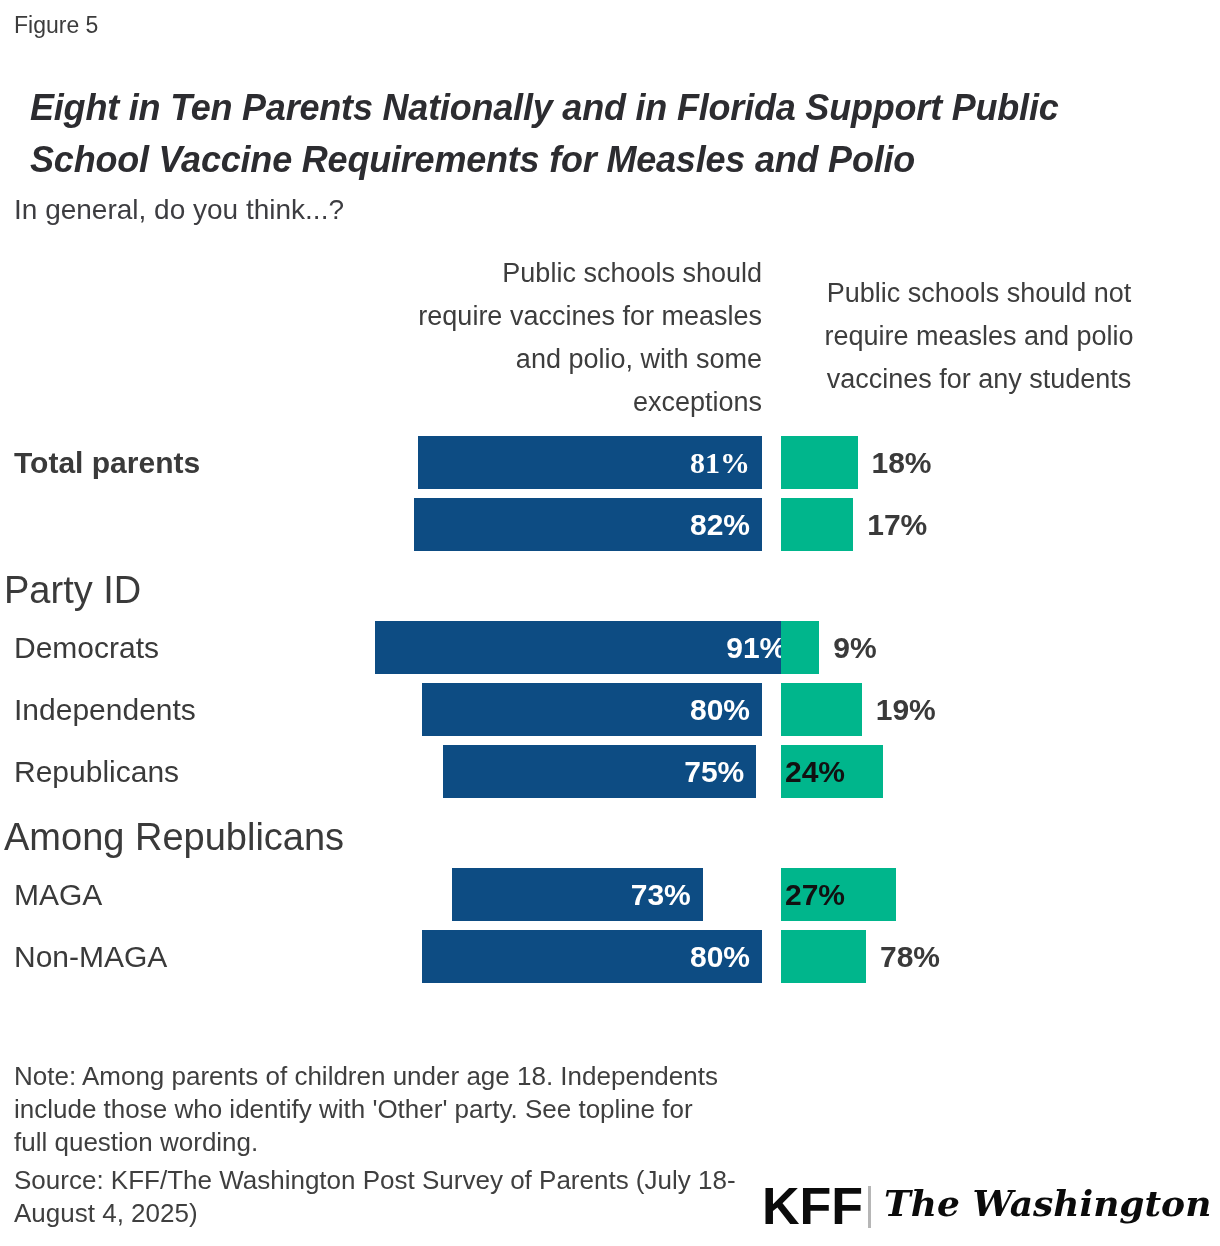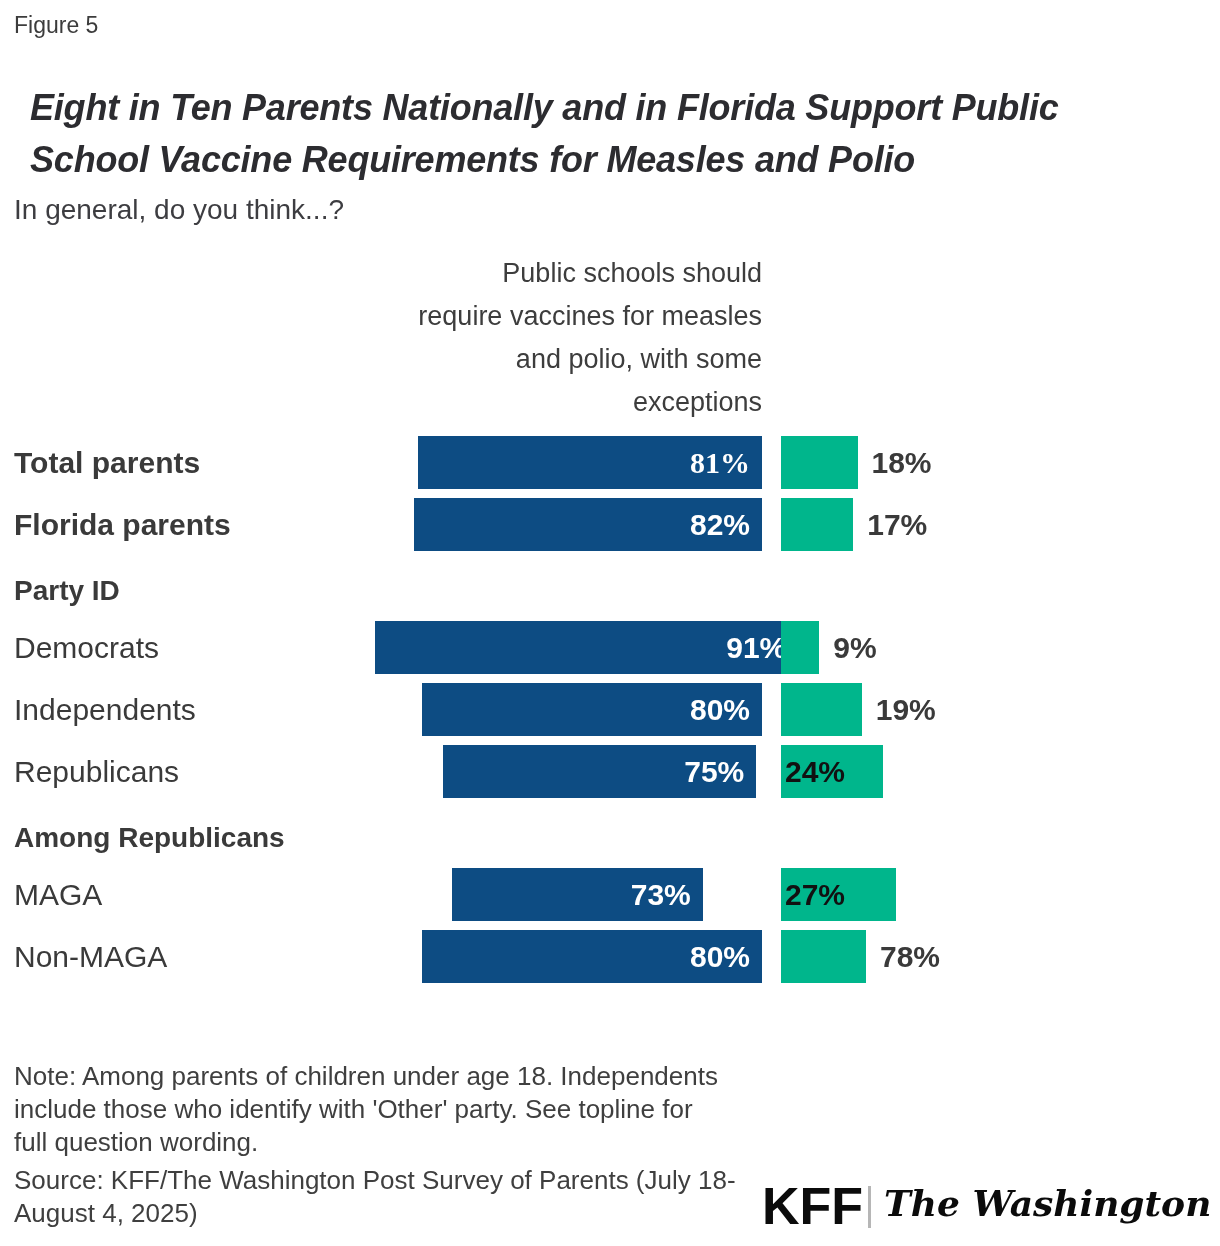--- a/index.html
+++ b/index.html
@@ -34,21 +34,21 @@
   }
   .col-header.left{
     position:absolute;top:252px;left:322px;width:440px;text-align:right;
   }
   .col-header.right{
     position:absolute;top:272px;left:783px;width:392px;text-align:center;
   }
   #chart-rows{position:absolute;top:436px;left:0;width:1220px;}
   .bar-row{position:relative;height:53px;margin-bottom:9px;}
   .section-row{position:relative;height:61px;display:flex;align-items:center;}
-  .section-label{margin-left:14px;font-size:28px;font-weight:bold;color:var(--text-dark);}
+  .section-label{margin-left:4px;font-size:38px;font-weight:normal;color:var(--text-dark);}
   .row-label{
     position:absolute;left:14px;top:50%;transform:translateY(-50%);
     font-size:30px;color:var(--text-dark);
   }
   .row-label.bold{font-weight:bold;}
   .bar{position:absolute;top:0;height:53px;box-sizing:border-box;}
   .bar.blue{
     background:var(--blue);
     display:flex;align-items:center;justify-content:flex-end;
     padding-right:12px;
@@ -95,32 +95,34 @@
   <h1 class="chart-title" style="margin:16px;font-style:italic;">Eight in Ten Parents Nationally and in Florida Support Public
 School Vaccine Requirements for Measles and Polio</h1>
 
   <div class="chart-subtitle">In general, do you think...?</div>
 
   <div class="col-header left">Public schools should
 require vaccines for measles
 and polio, with some
 exceptions</div>
 
+  <div class="col-header right">Public schools should not
+require measles and polio
+vaccines for any students</div>
 
   <div id="chart-rows">
       <div class="bar-row">
         <span class="row-label bold">Total parents</span>
         <div class="bar blue" style="left: 417.75px; width: 344.25px; font-family: Liberation Serif, serif;">
           <span class="val-in-blue">81%</span>
         </div>
         <div class="bar green" style="width: 76.5px;"></div>
         <span class="val-out-green" style="left: 871.5px;">18%</span>
       </div>
       <div class="bar-row">
-        <span class="row-label bold">Florida parents</span>
         <div class="bar blue" style="left: 413.5px; width: 348.5px;">
           <span class="val-in-blue">82%</span>
         </div>
         <div class="bar green" style="width: 72.25px;"></div>
         <span class="val-out-green" style="left: 867.25px;">17%</span>
       </div>
       <div class="section-row">
         <span class="section-label">Party ID</span>
       </div>
       <div class="bar-row">

